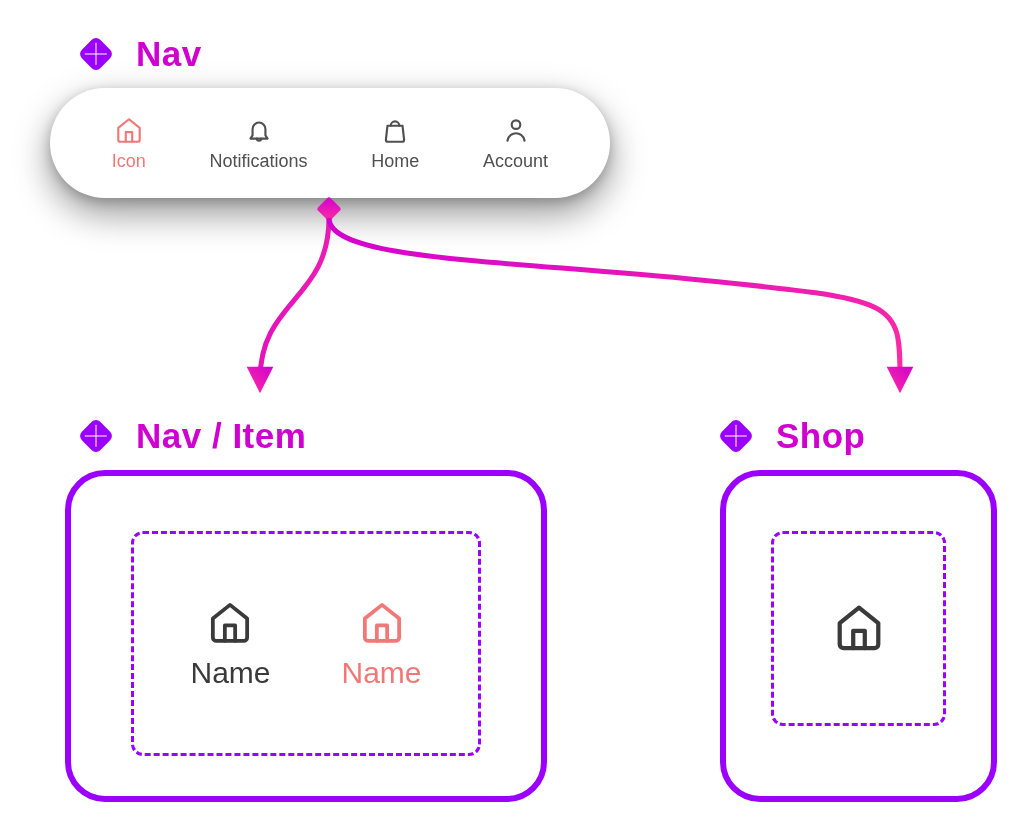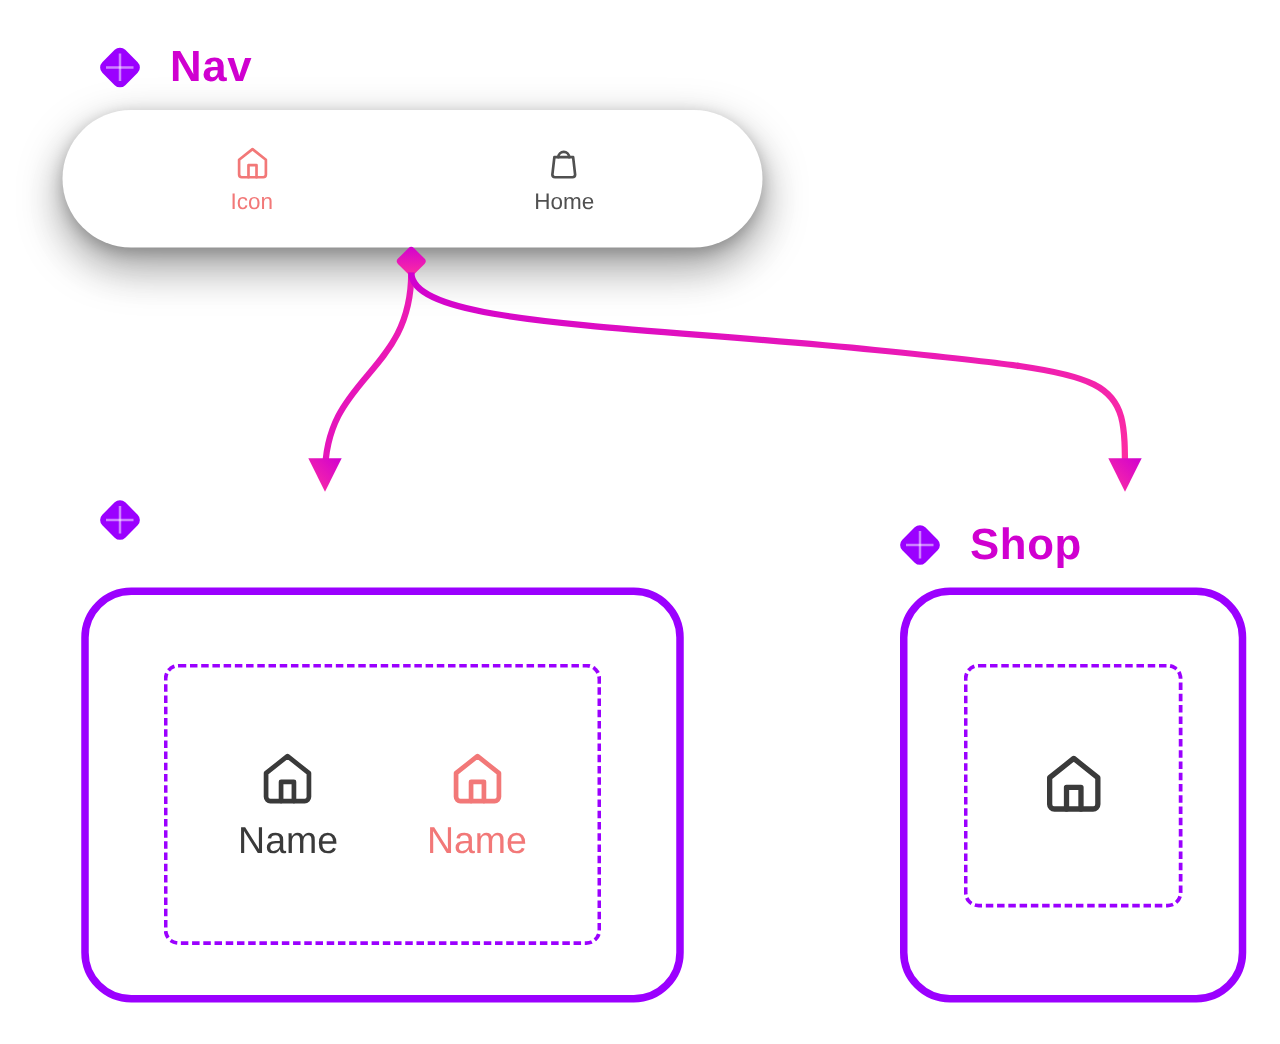--- a/index.html
+++ b/index.html
@@ -187,23 +187,35 @@
 <div class="nav-wrap">
   <div class="nav-bar">
     <div class="nav-item active">
       <svg viewBox="0 0 28 28">
           <use href="#ic-home"></use>
         </svg>
       <span>Icon</span>
     </div>
     <div class="nav-item">
       <svg viewBox="0 0 28 28">
+          <use href="#ic-bell"></use>
+        </svg>
+      <span>Notifications</span>
+    </div>
+    <div class="nav-item">
+      <svg viewBox="0 0 28 28">
           <use href="#ic-bag"></use>
         </svg>
       <span>Home</span>
+    </div>
+    <div class="nav-item">
+      <svg viewBox="0 0 28 28">
+          <use href="#ic-user"></use>
+        </svg>
+      <span>Account</span>
     </div>
   </div>
 </div>
 
 <svg class="connectors" viewBox="0 0 1024 835">
   <defs>
     <linearGradient id="grad" x1="0" y1="0" x2="1" y2="1">
       <stop offset="0" stop-color="#d000d0"></stop>
       <stop offset="1" stop-color="#ff2fa0"></stop>
     </linearGradient>
@@ -216,20 +228,21 @@
 
   <path d="M329 218 C 329 300, 260 300, 260 380" fill="none" stroke="url(#grad)" stroke-width="5" marker-end="url(#arrow)"></path>
 
   <path d="M329 218 C 329 260, 500 260, 700 280 S 900 300, 900 380" fill="none" stroke="url(#grad)" stroke-width="5" marker-end="url(#arrow)"></path>
 </svg>
 
 <div class="sec-label lbl-navitem">
   <span class="diamond">
       <span class="cross-h"></span>
     </span>
+  <h2>Nav / Item</h2>
 </div>
 
 <div class="card card-navitem">
   <div class="dashed">
     <div class="variant">
       <svg viewBox="0 0 28 28">
           <use href="#ic-home"></use>
         </svg>
       <span>Name</span>
     </div>

